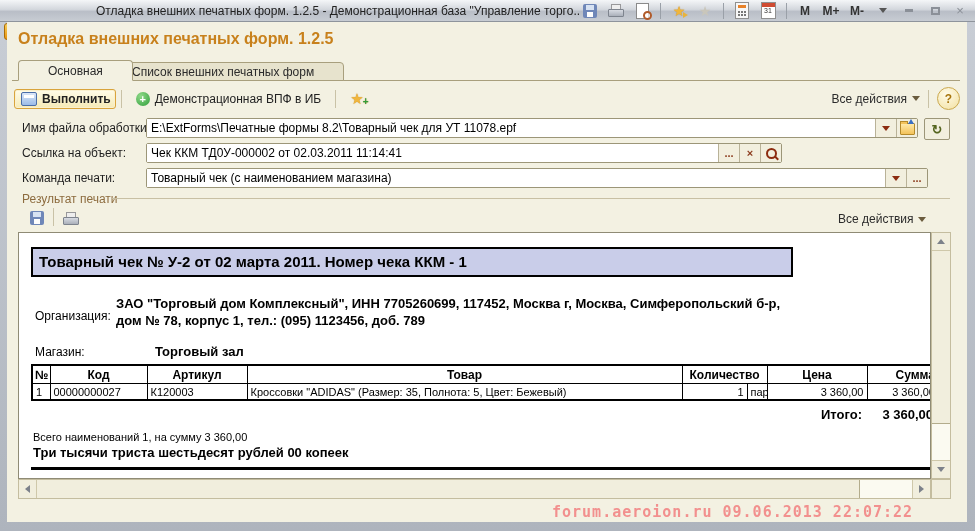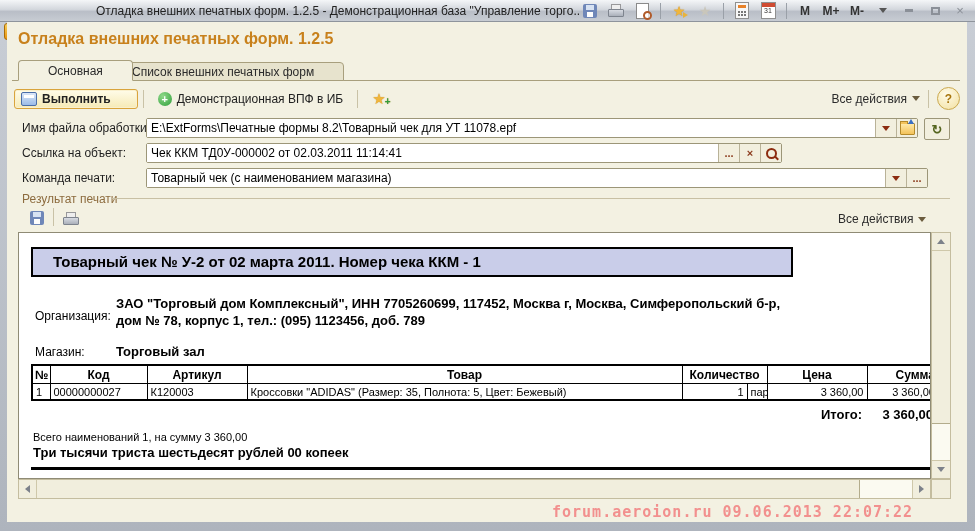--- a/index.html
+++ b/index.html
@@ -47,21 +47,21 @@
   .bg-main{position:absolute;left:7px;top:22px;width:960px;height:500px;background:#f3f1e2;}
   .page-title{position:absolute;left:18px;top:30px;font-size:16px;font-weight:bold;color:#c8811c;}
   
   .tabstrip{position:absolute;left:12px;top:59px;width:948px;height:22px;border-bottom:1px solid #a89f7d;box-sizing:border-box;}
   .tab{position:absolute;bottom:-1px;height:21px;box-sizing:border-box;font-size:12px;color:#2b2b2b;
     padding:0 29px;display:flex;align-items:center;border:1px solid #a89f7d;border-radius:4px 4px 0 0;cursor:pointer;}
   .tab.active{left:6px;background:#f3f1e2;border-bottom:1px solid #f3f1e2;z-index:2;}
   .tab.inactive{left:90px;background:#e7e3cd;height:19px;}
   
   .toolbar{position:absolute;left:14px;top:85px;width:946px;height:27px;display:flex;align-items:center;gap:5px;}
-  .btn-exec{display:flex;align-items:center;gap:5px;padding:2px 26px 2px 6px;border:1px solid #d9a43c;border-radius:3px;
+  .btn-exec{display:flex;align-items:center;gap:5px;padding:2px 4px 2px 6px;border:1px solid #d9a43c;border-radius:3px;
     background:linear-gradient(#fffce9,#f6eab6);box-shadow:inset 0 0 0 1px #faf0cd;font-size:12px;font-weight:bold;color:#222;cursor:pointer;}
   .icon-exec{width:14px;height:12px;background:linear-gradient(#dbe7f8,#9cbce8);border:1px solid #4a6ea9;border-radius:2px;position:relative;}
   .icon-exec::before{content:"";position:absolute;top:2px;left:2px;right:2px;height:3px;background:#fff;}
   .btn-flat{display:flex;align-items:center;gap:5px;padding:2px 8px;font-size:12px;color:#222;border:1px solid transparent;border-radius:3px;cursor:pointer;}
   .icon-plus-circle{width:14px;height:14px;border-radius:50%;background:radial-gradient(circle at 35% 30%,#8fd989,#2f9e3a);
     color:#fff;font-weight:bold;font-size:11px;line-height:14px;text-align:center;}
   .vsep{width:1px;height:18px;background:#c9c2a6;}
   .star-plus{position:relative;font-size:15px;}
   .star-plus .plus-badge{position:absolute;right:-5px;bottom:-3px;color:#2f9e3a;font-size:10px;font-weight:bold;}
   .right-group{margin-left:auto;display:flex;align-items:center;gap:8px;}
@@ -84,23 +84,23 @@
     display:flex;align-items:center;justify-content:center;font-size:13px;font-weight:bold;color:#55651f;cursor:pointer;}
   
   .group-label{position:absolute;left:22px;top:192px;font-size:12px;color:#8d6c3f;}
   .group-line{position:absolute;left:112px;top:198px;width:838px;height:1px;background:#c8c0a4;}
   .rtool-btn{position:absolute;width:24px;height:22px;display:flex;align-items:center;justify-content:center;border:1px solid transparent;border-radius:2px;cursor:pointer;}
   .rtool-sep{position:absolute;left:53px;top:208px;width:1px;height:18px;background:#c9c2a6;}
   .all-actions2{position:absolute;left:838px;top:212px;}
   
   .doc{position:absolute;left:18px;top:232px;width:913px;height:247px;background:#fff;border:1px solid #8f8b75;box-sizing:border-box;overflow:hidden;}
   .doc-title-cell{position:absolute;left:12px;top:14px;width:762px;height:30px;background:#c9cde9;border:2px solid #000;
-    box-sizing:border-box;font-size:15px;font-weight:bold;color:#000;line-height:26px;padding-left:20px;white-space:nowrap;overflow:hidden;}
+    box-sizing:border-box;font-size:15px;font-weight:bold;color:#000;line-height:26px;padding-left:6px;white-space:nowrap;overflow:hidden;}
   .doc-label{position:absolute;font-size:12px;color:#000;}
-  .doc-bold{font-weight:bold;}
+  .doc-bold{font-weight:bold;margin-left:39px;}
   .org-value{position:absolute;left:97px;top:62px;width:690px;font-size:13px;font-weight:bold;line-height:17px;color:#000;}
   .doc-table{position:absolute;left:12px;top:131px;width:932px;border-collapse:collapse;table-layout:fixed;
     border:2px solid #000;font-size:11px;color:#000;}
   .doc-table th{border:1px solid #000;font-size:12px;font-weight:bold;height:17px;text-align:center;padding:0 2px;overflow:hidden;white-space:nowrap;}
   .doc-table td{border:1px solid #000;height:15px;padding:0 3px;overflow:hidden;white-space:nowrap;}
   .ta-r{text-align:right;}
   .doc-total-label{position:absolute;left:647px;top:174px;width:196px;text-align:right;font-size:13px;font-weight:bold;}
   .doc-total-value{position:absolute;left:747px;top:174px;width:167px;text-align:right;font-size:13px;font-weight:bold;}
   .doc-summary{position:absolute;left:14px;top:198px;font-size:11px;color:#000;text-align:center;}
   .doc-words{position:absolute;left:14px;top:212px;font-size:13px;font-weight:bold;color:#000;}

